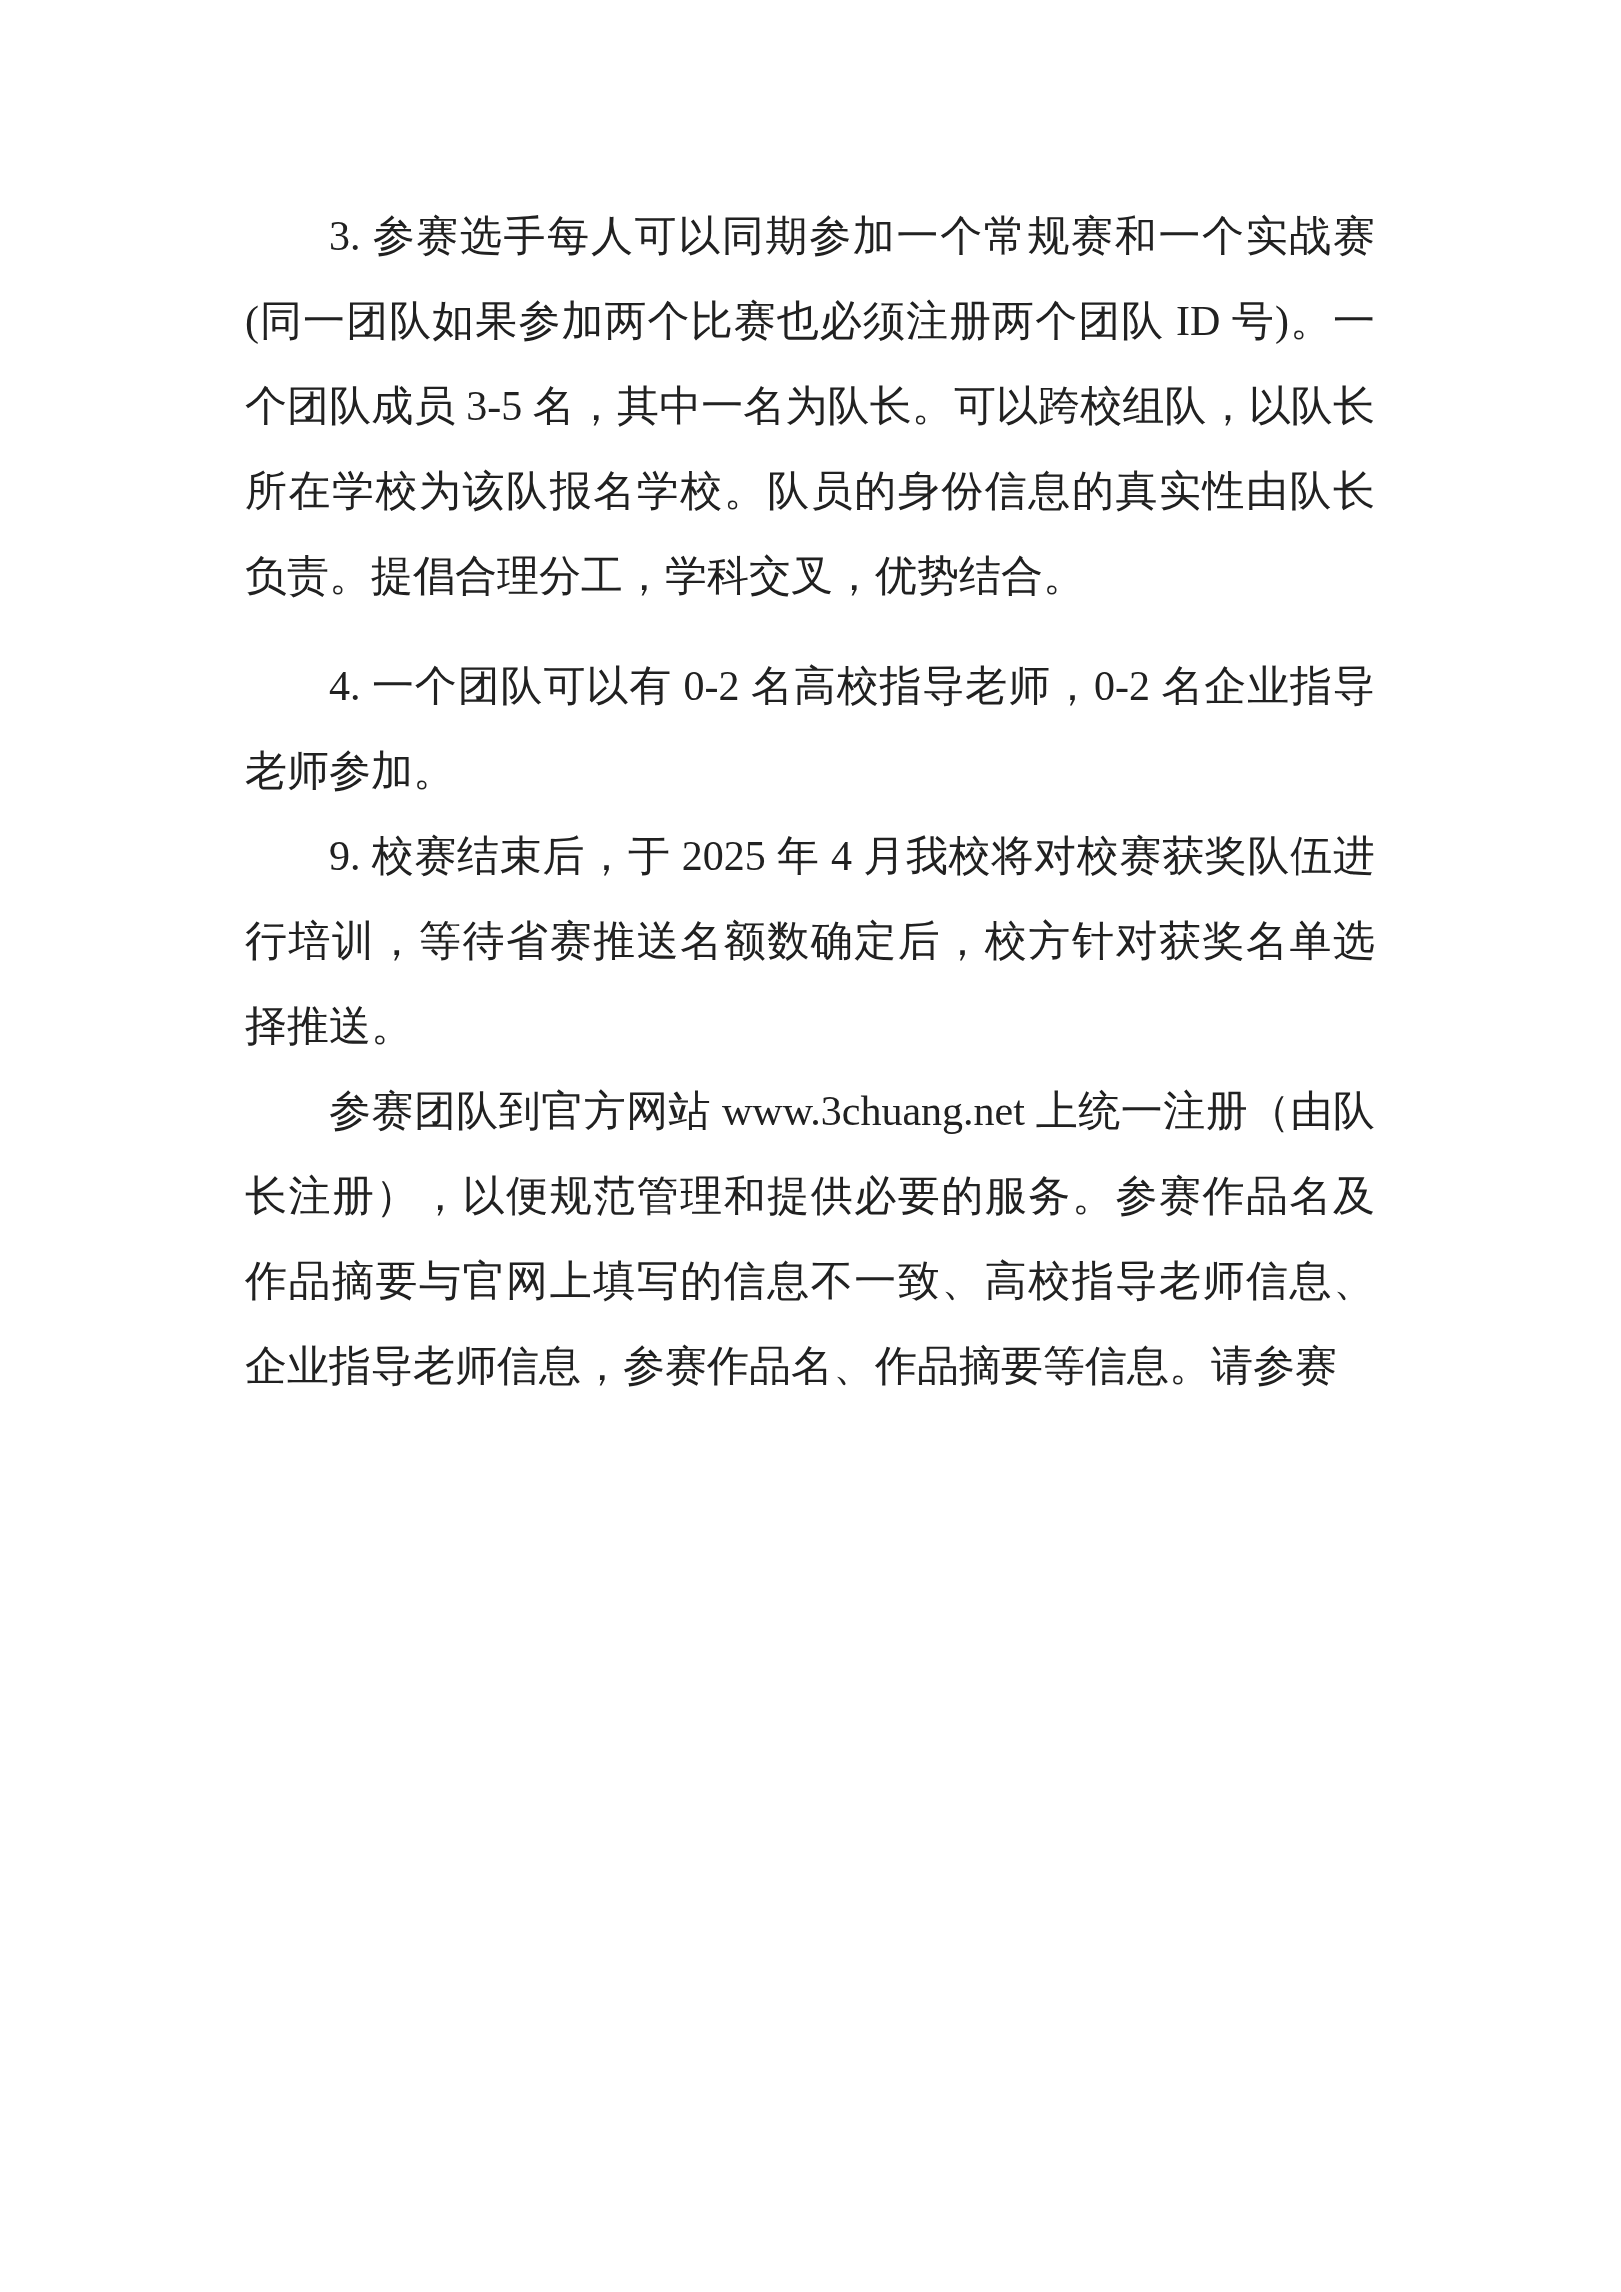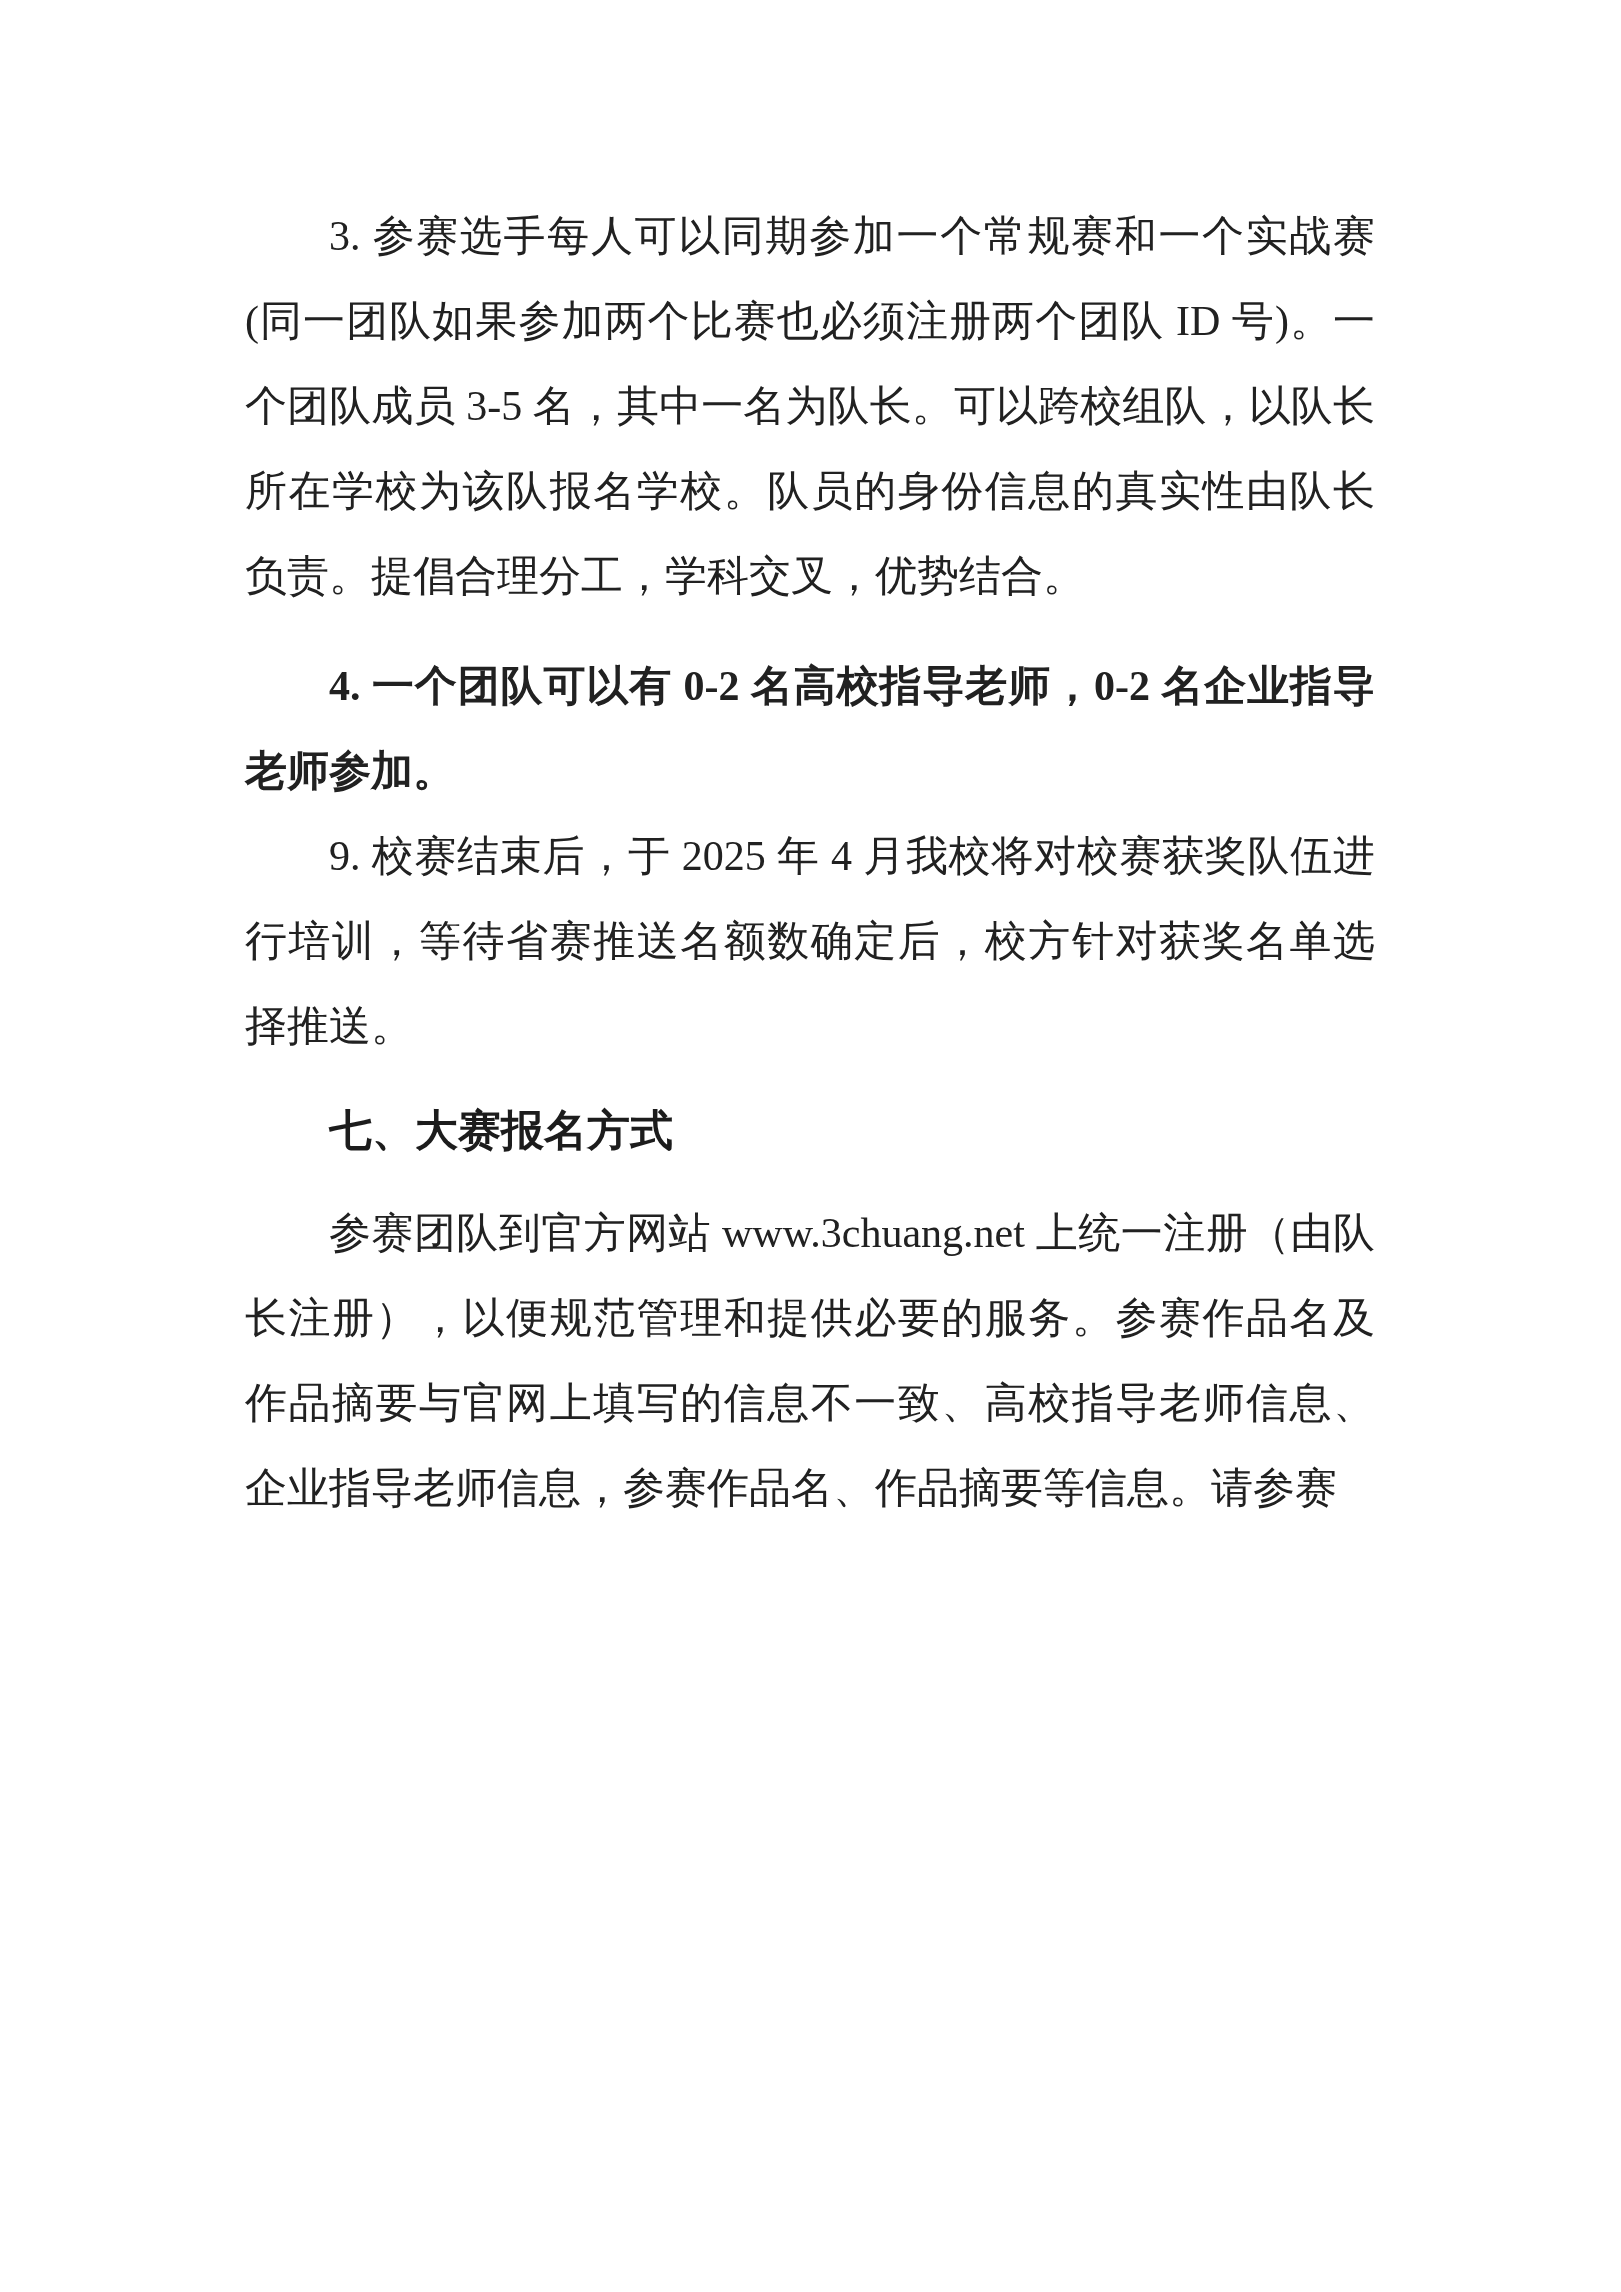--- a/index.html
+++ b/index.html
@@ -24,21 +24,21 @@
   }
   .para {
     font-size: 42px;
     line-height: 85px;
     text-align: justify;
     margin: 0;
     text-indent: 84px; 
     font-family: "Liberation Serif", "DejaVu Serif", serif;
     word-break: normal;
   }
-  .sp-before-lg { margin-top: 24.5px; font-weight: bold; }
+  .sp-before-lg { margin-top: 24.5px; }
   .sp-before-sm { margin-top: 5.9px; }
   .section-heading {
     font-size: 43px;
     line-height: 85px;
     font-weight: 700;
     color: #1c1c1c;
     margin: 19.6px 0 17.6px 0;
     text-indent: 84px;
     text-align: left;
     font-family: "Liberation Sans", "DejaVu Sans", sans-serif;
@@ -48,17 +48,16 @@
 <body>
 
 <main class="content">
   <p class="para">3. 参赛选手每人可以同期参加一个常规赛和一个实战赛(同一团队如果参加两个比赛也必须注册两个团队 ID 号)。一个团队成员 3-5 名，其中一名为队长。可以跨校组队，以队长所在学校为该队报名学校。队员的身份信息的真实性由队长负责。提倡合理分工，学科交叉，优势结合。</p>
 
   <p class="para sp-before-lg">4. 一个团队可以有 0-2 名高校指导老师，0-2 名企业指导老师参加。</p>
 
 
   <p class="para">9. 校赛结束后，于 2025 年 4 月我校将对校赛获奖队伍进行培训，等待省赛推送名额数确定后，校方针对获奖名单选择推送。</p>
 
-  <h2 class="section-heading">七、大赛报名方式</h2>
 
   <p class="para">参赛团队到官方网站 www.3chuang.net 上统一注册（由队长注册），以便规范管理和提供必要的服务。参赛作品名及作品摘要与官网上填写的信息不一致、高校指导老师信息、企业指导老师信息，参赛作品名、作品摘要等信息。请参赛</p>
 </main>
 
 
 </body></html>

